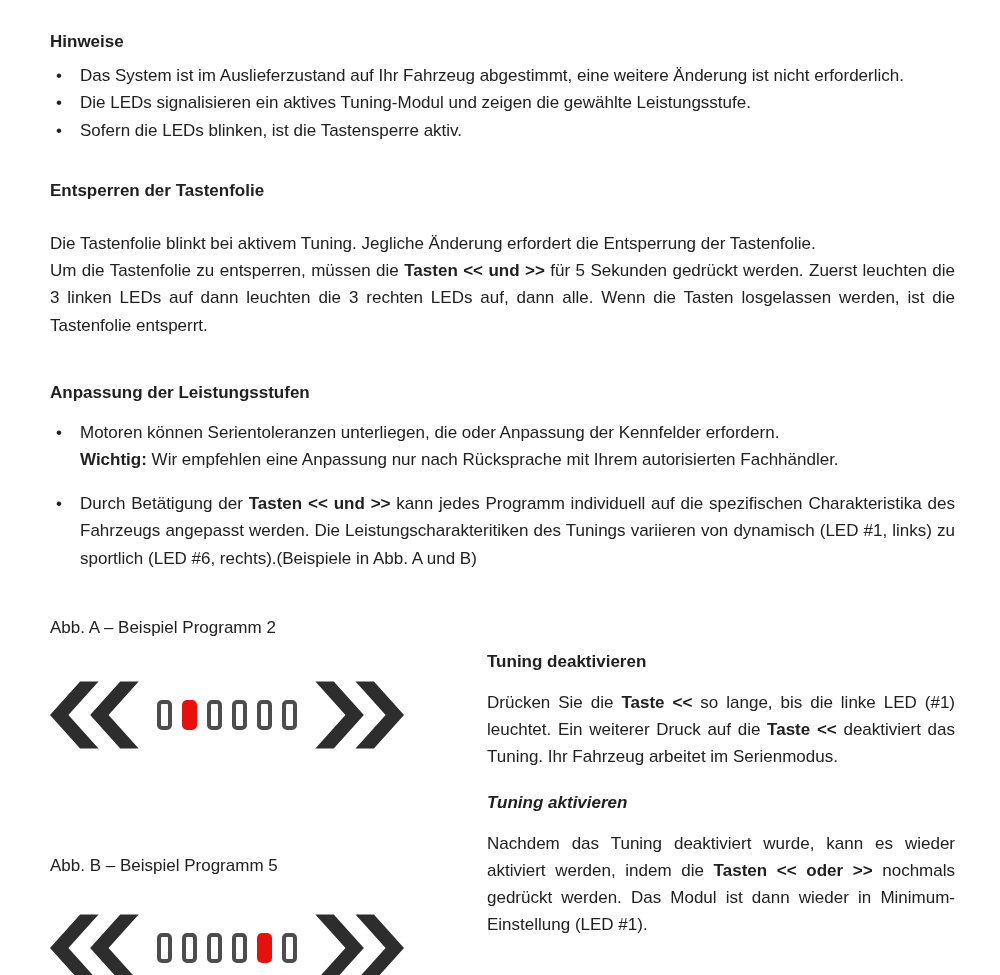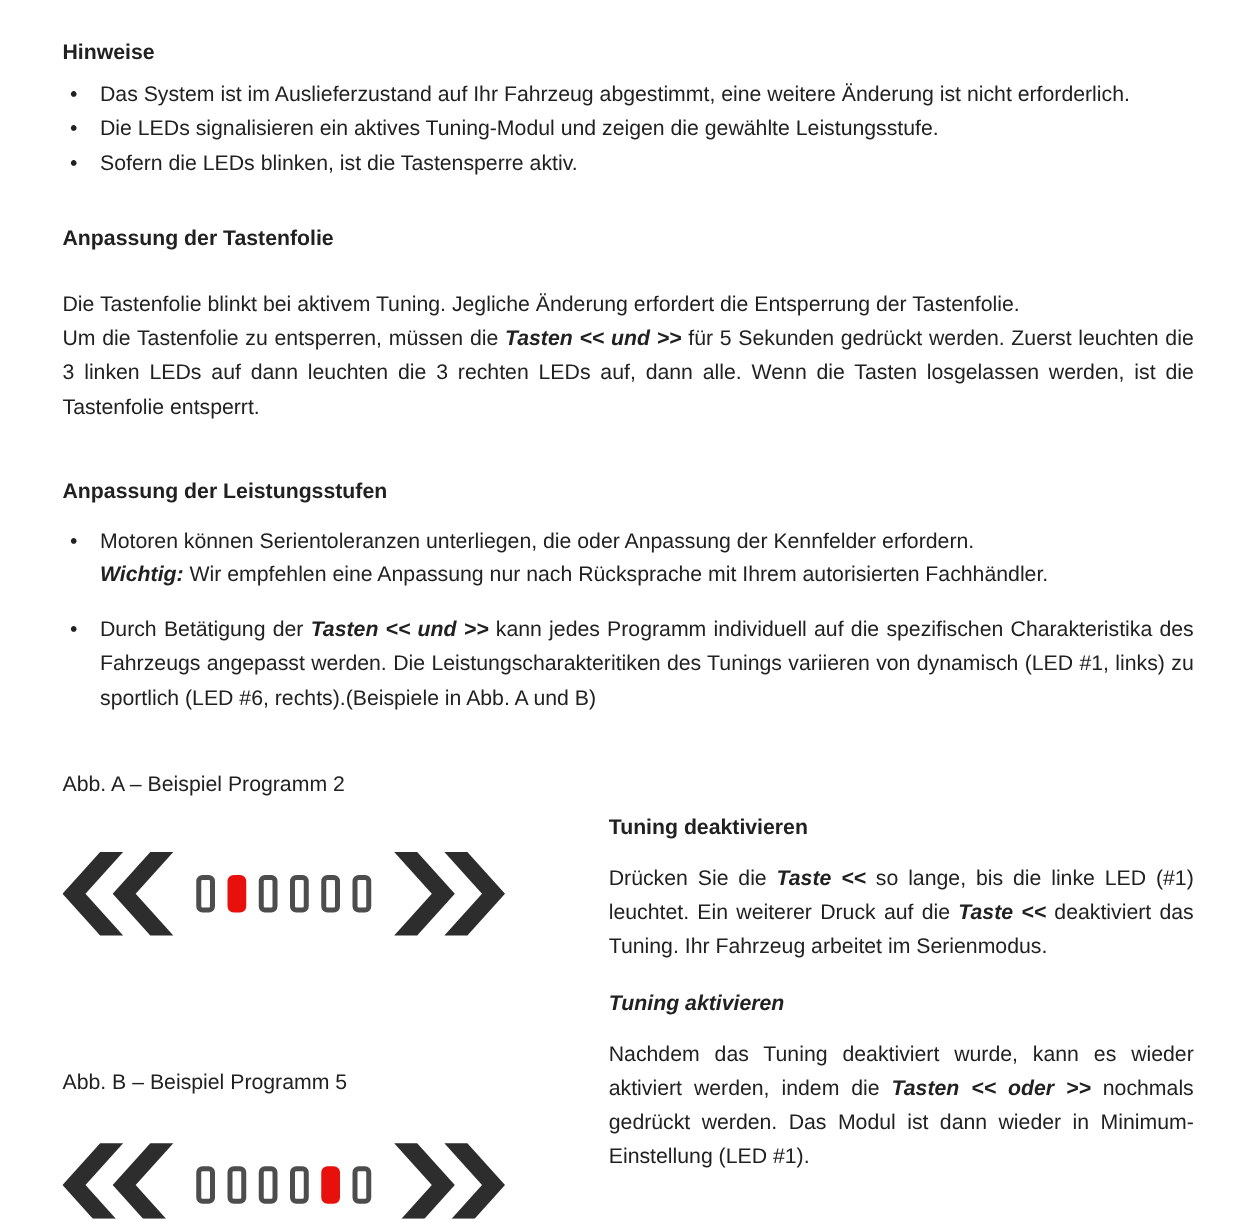--- a/index.html
+++ b/index.html
@@ -18,21 +18,21 @@
     background:var(--bg);
     color:var(--text);
     font-family:"Liberation Sans",sans-serif;
     font-size:17px;
     line-height:1.6;
     overflow:hidden;
   }
   h2,h3{font-size:17px;font-weight:700;margin:0;}
   p{margin:0;}
   .justify{text-align:justify;}
-  .b{font-weight:700;font-style:italic;}
+  .b{font-weight:700;}
   .bullets{list-style:none;margin:0;padding:0;}
   .bullets li{display:flex;}
   .dot{flex:0 0 30px;width:30px;padding-left:6px;box-sizing:border-box;}
   .li-text{flex:1;}
 
   #sec-hinweise h2{margin-bottom:7px;}
   #sec-entsperren{margin-top:33px;}
   #sec-entsperren h2{margin-bottom:26px;}
   #sec-anpassung{margin-top:40px;}
   #sec-anpassung h2{margin-bottom:13px;}
@@ -77,21 +77,21 @@
         <span class="li-text">Die LEDs signalisieren ein aktives Tuning-Modul und zeigen die gewählte Leistungsstufe.</span>
       </li>
       <li>
         <span class="dot">•</span>
         <span class="li-text">Sofern die LEDs blinken, ist die Tastensperre aktiv.</span>
       </li>
     </ul>
   </section>
 
   <section id="sec-entsperren">
-    <h2>Anpassung der Tastenfolie</h2>
+    <h2>Entsperren der Tastenfolie</h2>
     <p>Die Tastenfolie blinkt bei aktivem Tuning. Jegliche Änderung erfordert die Entsperrung der Tastenfolie.</p>
     <p class="justify"><span>Um die Tastenfolie zu entsperren, müssen die </span><span class="b">Tasten &lt;&lt; und &gt;&gt;</span><span> für 5 Sekunden gedrückt werden. Zuerst leuchten die 3 linken LEDs auf dann leuchten die 3 rechten LEDs auf, dann alle. Wenn die Tasten losgelassen werden, ist die Tastenfolie entsperrt.</span></p>
   </section>
 
   <section id="sec-anpassung">
     <h2>Anpassung der Leistungsstufen</h2>
     <ul class="bullets">
       <li>
         <span class="dot">•</span>
         <div class="li-text">

